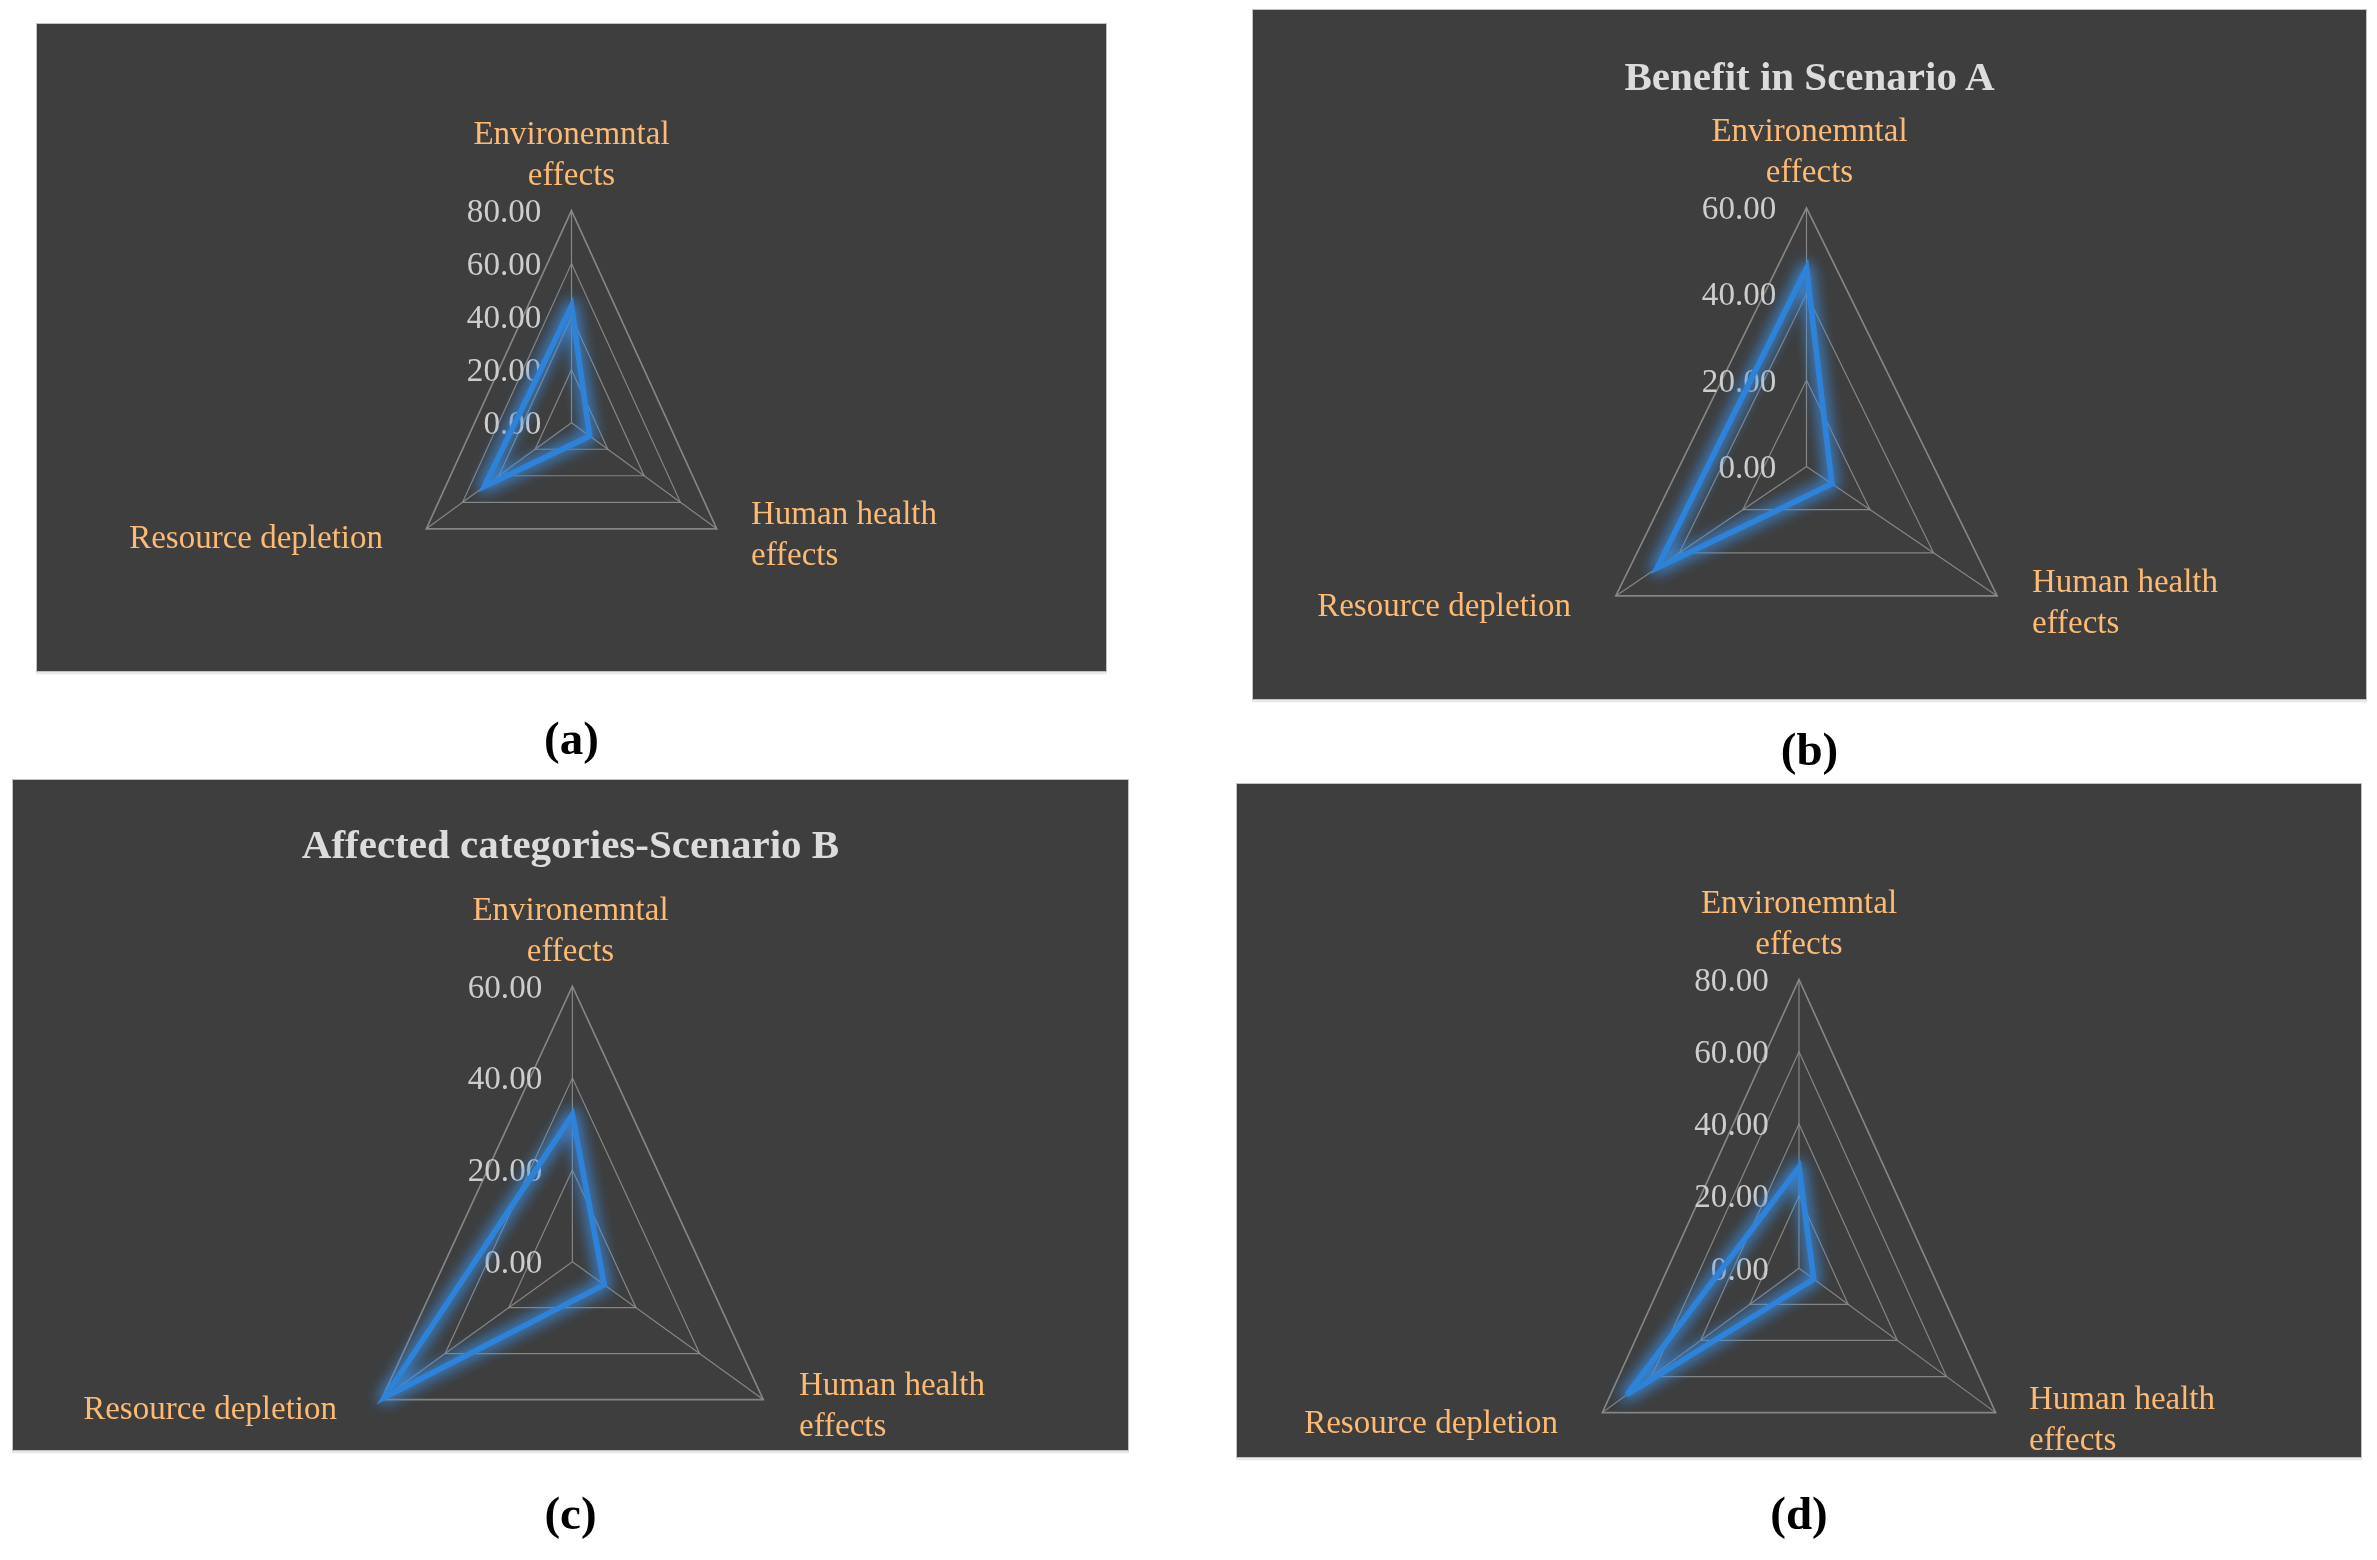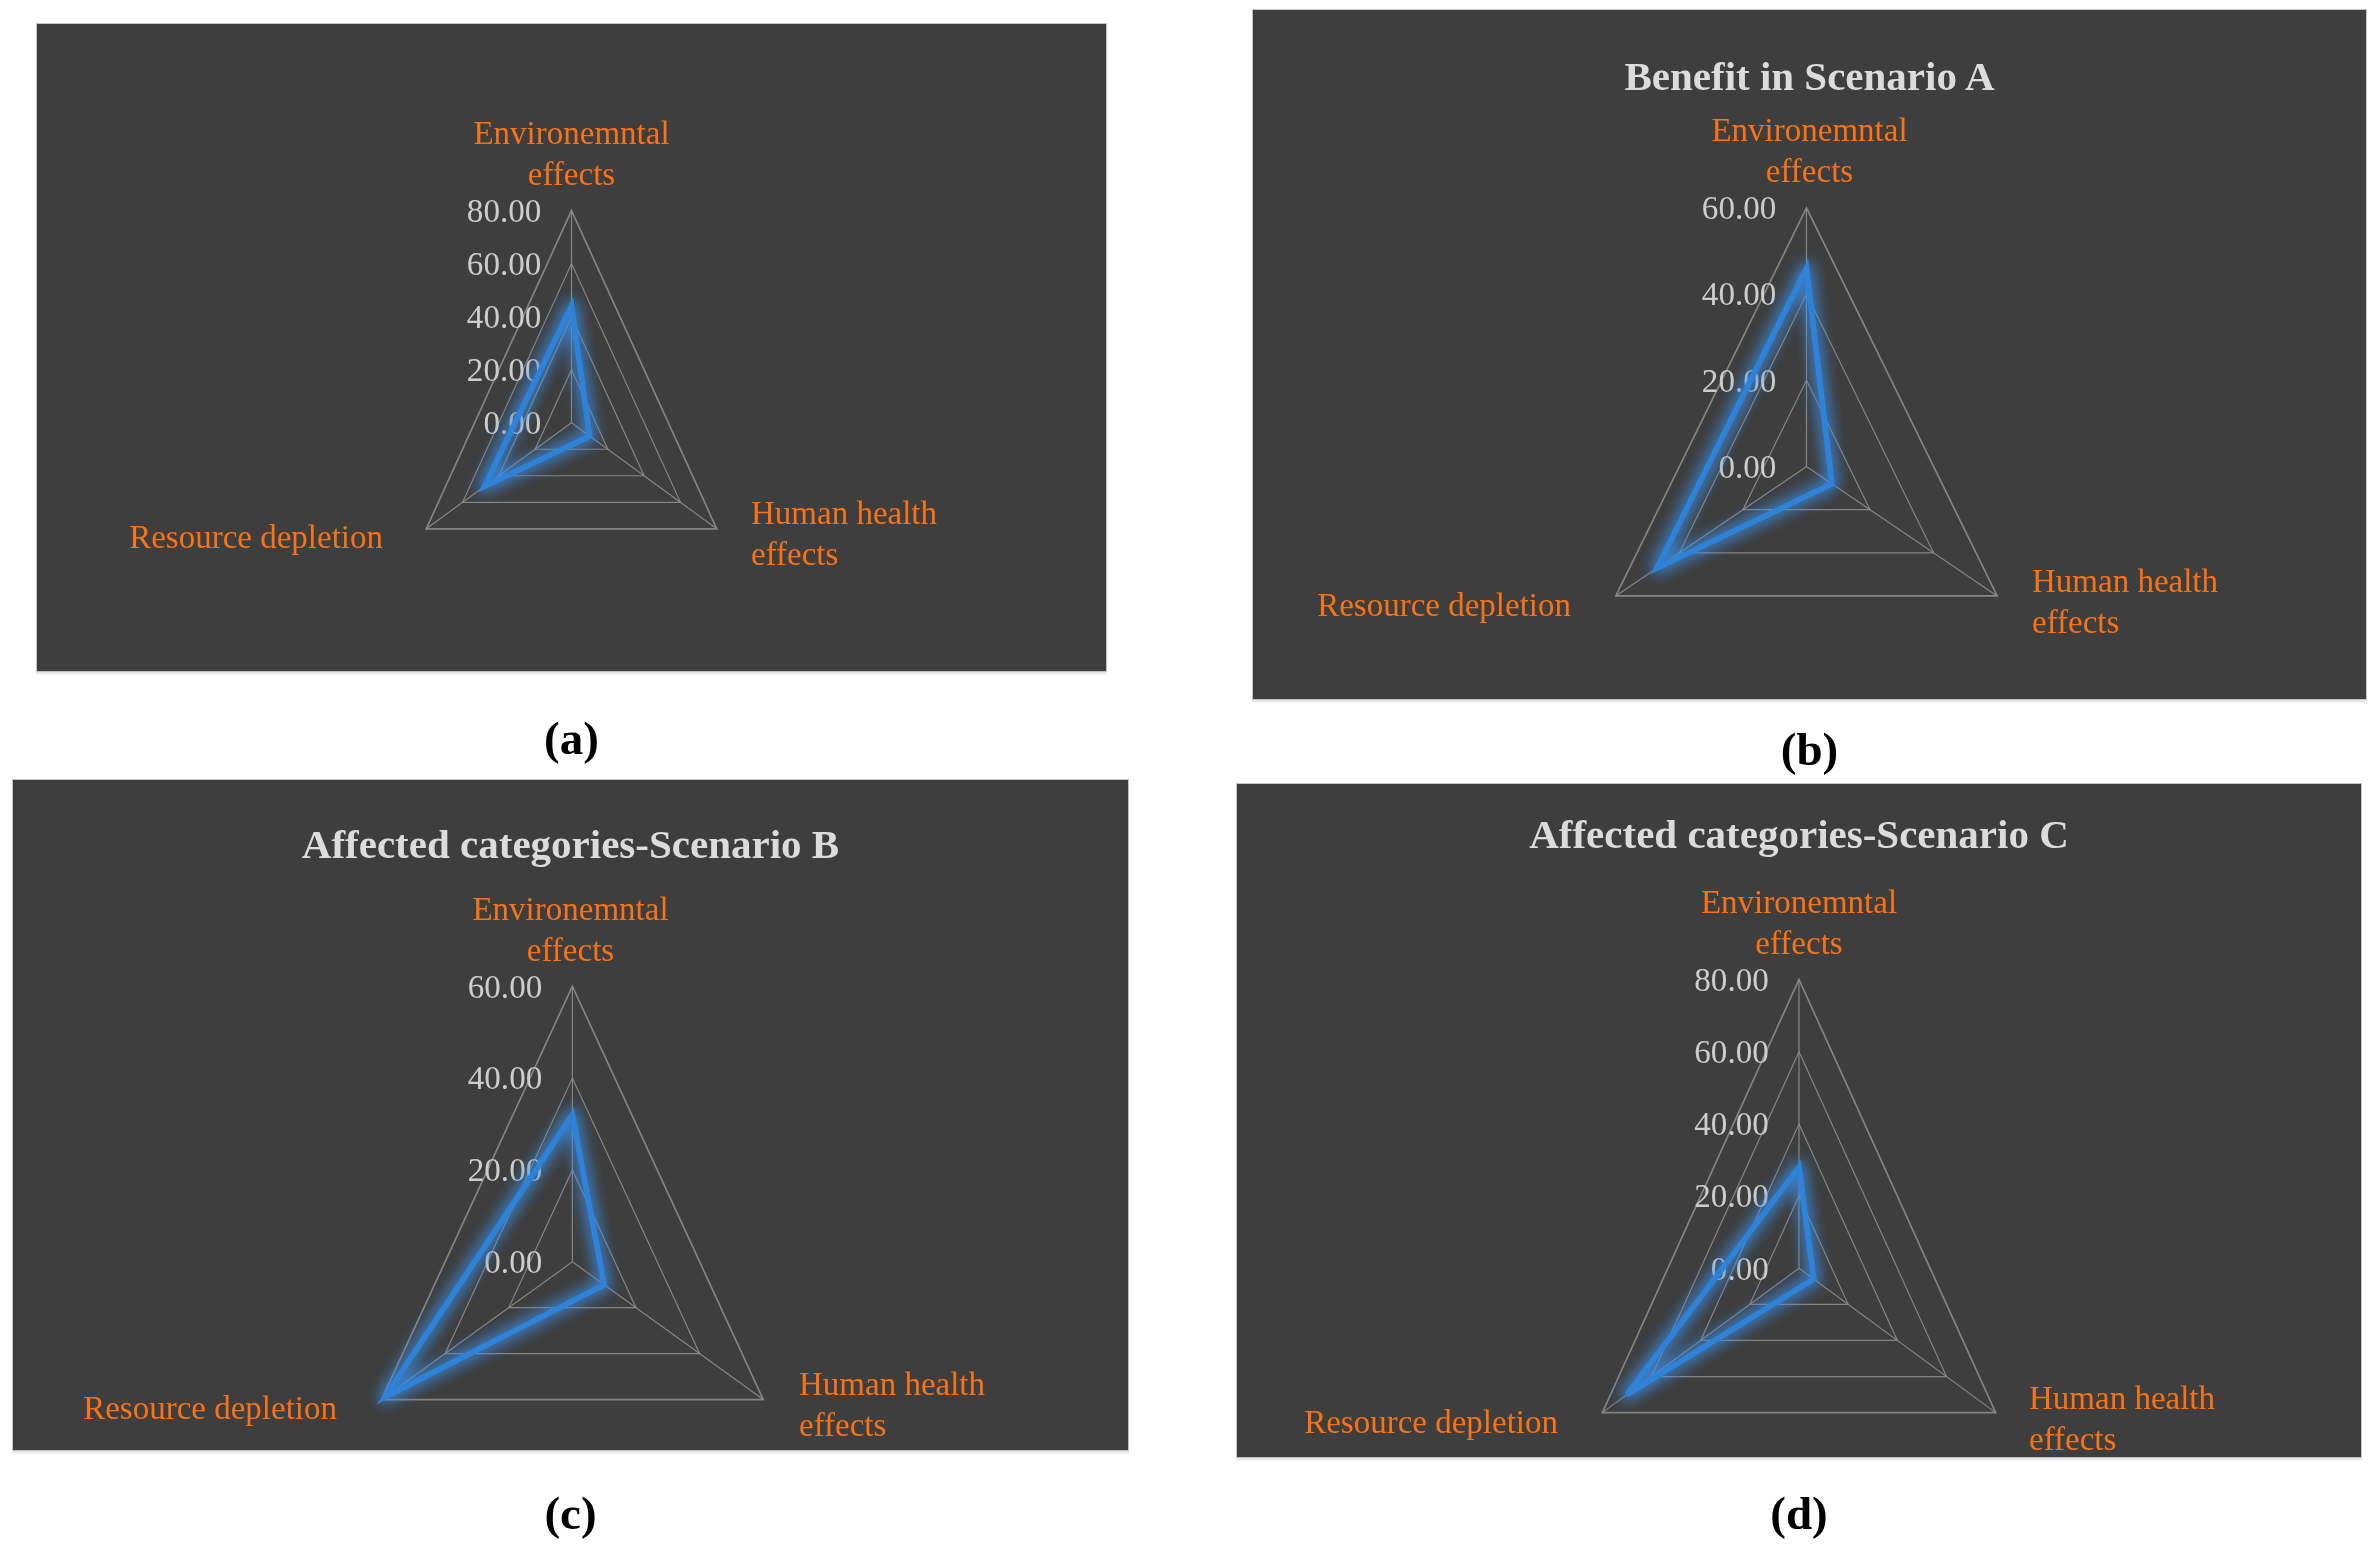--- a/index.html
+++ b/index.html
@@ -11,21 +11,21 @@
   #panel-b{left:1252px;top:9px;width:1115px;height:691px;}
   #panel-c{left:12px;top:779px;width:1117px;height:672px;}
   #panel-d{left:1236px;top:783px;width:1126px;height:675px;}
   .radar-svg{position:absolute;left:0;top:0;width:100%;height:100%;}
   .chart-title{position:absolute;left:0;right:0;text-align:center;font-weight:bold;
                font-size:41px;color:#dcdcdc;white-space:nowrap;}
   #panel-a .chart-title{top:27px;}
   #panel-b .chart-title{top:42px;}
   #panel-c .chart-title{top:32px;margin-top:8px;}
   #panel-d .chart-title{top:26px;}
-  .ax{position:absolute;font-size:33px;color:#f97316;line-height:41px;}
+  .ax{position:absolute;font-size:33px;color:#fdba74;line-height:41px;}
   .ax-top{left:0;right:0;text-align:center;}
   #panel-a .ax-top{top:89px;}
   #panel-b .ax-top{top:100px;}
   #panel-c .ax-top{top:109px;}
   #panel-d .ax-top{top:98px;}
   .ax-right{text-align:left;width:287px;}
   #panel-a .ax-right{left:714px;top:469px;}
   #panel-b .ax-right{left:779px;top:551px;}
   #panel-c .ax-right{left:786px;top:584px;}
   #panel-d .ax-right{left:792px;top:594px;}
@@ -160,21 +160,20 @@
         <polygon points="746,356 941.791022432,788 550.208977568,788" fill="none" stroke="#8d8d8d" stroke-width="1.6" opacity="0.9"></polygon>
         <polygon points="746,260 1007.054696576,836 484.94530342400003,836" fill="none" stroke="#8d8d8d" stroke-width="2.2" opacity="0.9"></polygon>
         <text x="706" y="275" text-anchor="end" fill="#cdcdcd" font-size="44" font-family="&quot;Liberation Serif&quot;,&quot;DejaVu Serif&quot;,serif">80.00</text>
         <text x="706" y="371" text-anchor="end" fill="#cdcdcd" font-size="44" font-family="&quot;Liberation Serif&quot;,&quot;DejaVu Serif&quot;,serif">60.00</text>
         <text x="706" y="467" text-anchor="end" fill="#cdcdcd" font-size="44" font-family="&quot;Liberation Serif&quot;,&quot;DejaVu Serif&quot;,serif">40.00</text>
         <text x="706" y="563" text-anchor="end" fill="#cdcdcd" font-size="44" font-family="&quot;Liberation Serif&quot;,&quot;DejaVu Serif&quot;,serif">20.00</text>
         <text x="706" y="659" text-anchor="end" fill="#cdcdcd" font-size="44" font-family="&quot;Liberation Serif&quot;,&quot;DejaVu Serif&quot;,serif">0.00</text>
         <polygon points="746,509.6 765.5791022431999,658.4 517.577140496,812" fill="none" stroke="#3b8fe8" stroke-width="18" opacity="0.8" filter="url(#glow-d)" stroke-linejoin="round"></polygon>
         <polygon points="746,509.6 765.5791022431999,658.4 517.577140496,812" fill="none" stroke="#2e82d8" stroke-width="7.5" stroke-linejoin="miter"></polygon>
       </svg>
-    <div class="chart-title">Affected categories-Scenario C</div>
     <div class="ax ax-top">
       <div>Environemntal</div>
       <div>effects</div>
     </div>
     <div class="ax ax-right">
       <div>Human health</div>
       <div>effects</div>
     </div>
     <div class="ax ax-left">Resource depletion</div>
   </div>

